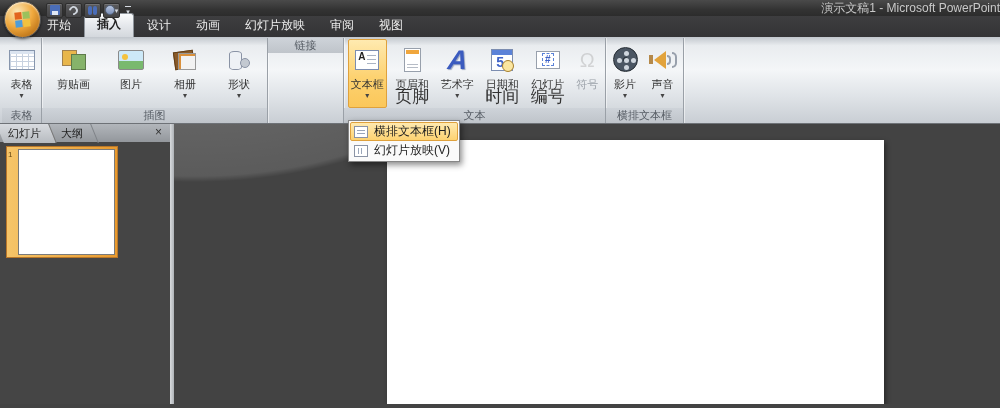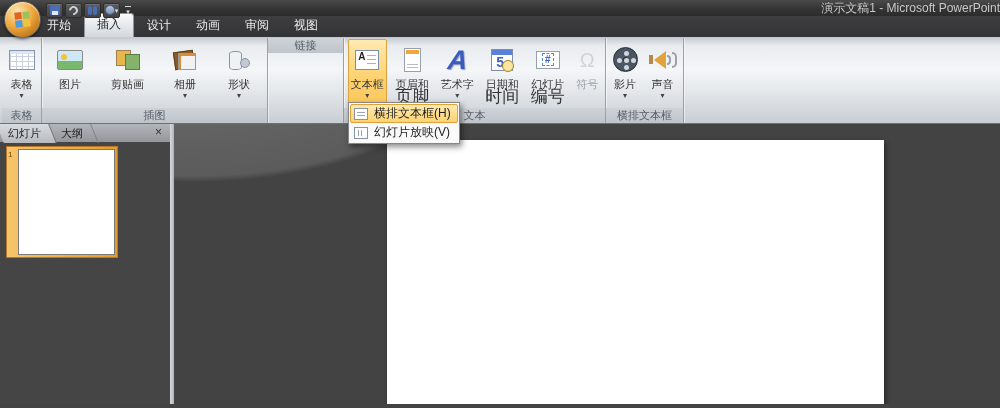--- a/index.html
+++ b/index.html
@@ -31,21 +31,21 @@
   .q-find i { display:block; width:4px; height:9px; background:#4a6db8; border-radius:2px; }
   .q-prev { width:10px; height:10px; border-radius:50%; background:linear-gradient(#b9c7e2,#7a8fb8); border:1px solid #55657f; }
   .q-arrow { font-size:7px; color:#d6dbe2; line-height:7px; }
   .q-more { width:12px; display:flex; flex-direction:column; align-items:center; }
   .q-more b { display:block; width:6px; height:1px; background:#d6dbe2; margin-bottom:1px; }
 
   
   .tabrow { height:21px; background:linear-gradient(#3e3e40,#333335); display:flex; align-items:flex-end; padding-left:35px; }
   .tab { color:#ededed; font-size:12px; padding:3px 12px 3px; margin-right:1px; white-space:nowrap; }
   .tab.active { background:linear-gradient(#fafbfc,#e3e6ea 55%,#d4d8dd); color:#222;
-    border:1px solid #8f959c; border-bottom:none; border-radius:3px 3px 0 0; padding:2px 12px 4px; }
+    border:1px solid #8f959c; border-bottom:none; border-radius:3px 3px 0 0; padding:2px 12px 4px;font-weight:bold; }
 
   
   .ribbon { position:relative; height:87px; border-bottom:1px solid #6e7277;
     background:linear-gradient(180deg,#c2c7cd 0,#e9ecef 10%,#f4f6f8 38%,#e0e4e8 68%,#c9ced4 100%);
     display:flex; align-items:stretch; padding:1px 0 0 2px; }
   .rgroup { flex:0 0 auto; display:flex; flex-direction:column; border-right:1px solid #9aa0a7; box-shadow:1px 0 0 rgba(255,255,255,.5); }
   .rgroup-content { flex:1; display:flex; align-items:stretch; justify-content:space-around; padding:1px 1px 0; }
   .rgroup-label { height:15px; font-size:11px; line-height:15px; text-align:center; color:#565c64;
     background:linear-gradient(#ced3d9,#bfc4ca); }
   .rbtn { display:flex; flex-direction:column; align-items:center; padding:1px 2px 0; border:1px solid transparent; border-radius:2px; }
@@ -112,21 +112,21 @@
     background:radial-gradient(circle, #2f3842 16%, #4b5663 17%); }
   .i-movie::after { content:""; position:absolute; left:10px; top:10px; width:5px; height:5px; border-radius:50%; background:#cfd6de;
     box-shadow:0 -7px 0 #cfd6de, 0 7px 0 #cfd6de, -7px 0 0 #cfd6de, 7px 0 0 #cfd6de; }
   .i-sound { display:flex; align-items:center; gap:1px; }
   .i-sound .sbox { width:4px; height:9px; background:#b5894a; }
   .i-sound .shorn { width:0; height:0; border-top:9px solid transparent; border-bottom:9px solid transparent; border-right:12px solid #e2a33c; }
   .i-sound .w1 { width:4px; height:10px; border:2px solid #98a0ac; border-left:none; border-radius:0 10px 10px 0; }
   .i-sound .w2 { width:5px; height:16px; border:2px solid #98a0ac; border-left:none; border-radius:0 14px 14px 0; }
 
   
-  .tb-menu { position:absolute; left:348px; top:102px; width:112px; background:#fafafa;
+  .tb-menu { position:absolute; left:348px; top:120px; width:112px; background:#fafafa;
     border:1px solid #868686; box-shadow:2px 3px 6px rgba(0,0,0,.45); z-index:50; padding:1px; }
   .menu-item { display:flex; align-items:center; gap:6px; height:19px; padding:0 4px 0 3px;
     font-size:12px; color:#1e1e1e; border:1px solid transparent; }
   .menu-item.highlighted { background:linear-gradient(#ffeab0,#fdd271); border:1px solid #dfa13c; border-radius:2px; }
   .mi { flex:0 0 auto; width:14px; height:12px; background:#fff; border:1px solid #8a93a5; position:relative; }
   .mi-h::after { content:""; position:absolute; left:2px; right:2px; top:3px; bottom:3px;
     background:repeating-linear-gradient(180deg,#9aa6ba 0 1px,transparent 1px 3px); }
   .mi-v::after { content:""; position:absolute; left:3px; right:3px; top:2px; bottom:2px;
     background:repeating-linear-gradient(90deg,#9aa6ba 0 1px,transparent 1px 3px); }
   .mi-label { white-space:nowrap; }
@@ -193,20 +193,21 @@
       <b></b>
       <span class="q-arrow">▾</span>
     </span>
   </div>
 
   <div class="tabrow">
     <span class="tab">开始</span>
     <span class="tab active">插入</span>
     <span class="tab">设计</span>
     <span class="tab">动画</span>
+    <span class="tab">幻灯片放映</span>
     <span class="tab">审阅</span>
     <span class="tab">视图</span>
   </div>
 
   <div class="ribbon">
 
     <div class="rgroup" style="width:40px">
       <div class="rgroup-content">
         <div class="rbtn">
           <div class="ric">
@@ -216,30 +217,30 @@
           <div class="rrow2 arrow">▾</div>
         </div>
       </div>
       <div class="rgroup-label">表格</div>
     </div>
 
     <div class="rgroup" style="width:226px">
       <div class="rgroup-content">
         <div class="rbtn">
           <div class="ric">
+              <span class="i-clip"></span>
+            </div>
+          <div class="rlbl">剪贴画</div>
+          <div class="rrow2"></div>
+        </div>
+        <div class="rbtn">
+          <div class="ric">
               <span class="i-pic"></span>
             </div>
           <div class="rlbl">图片</div>
-          <div class="rrow2"></div>
-        </div>
-        <div class="rbtn">
-          <div class="ric">
-              <span class="i-clip"></span>
-            </div>
-          <div class="rlbl">剪贴画</div>
           <div class="rrow2"></div>
         </div>
         <div class="rbtn">
           <div class="ric">
               <span class="i-album"></span>
             </div>
           <div class="rlbl">相册</div>
           <div class="rrow2 arrow">▾</div>
         </div>
         <div class="rbtn">

